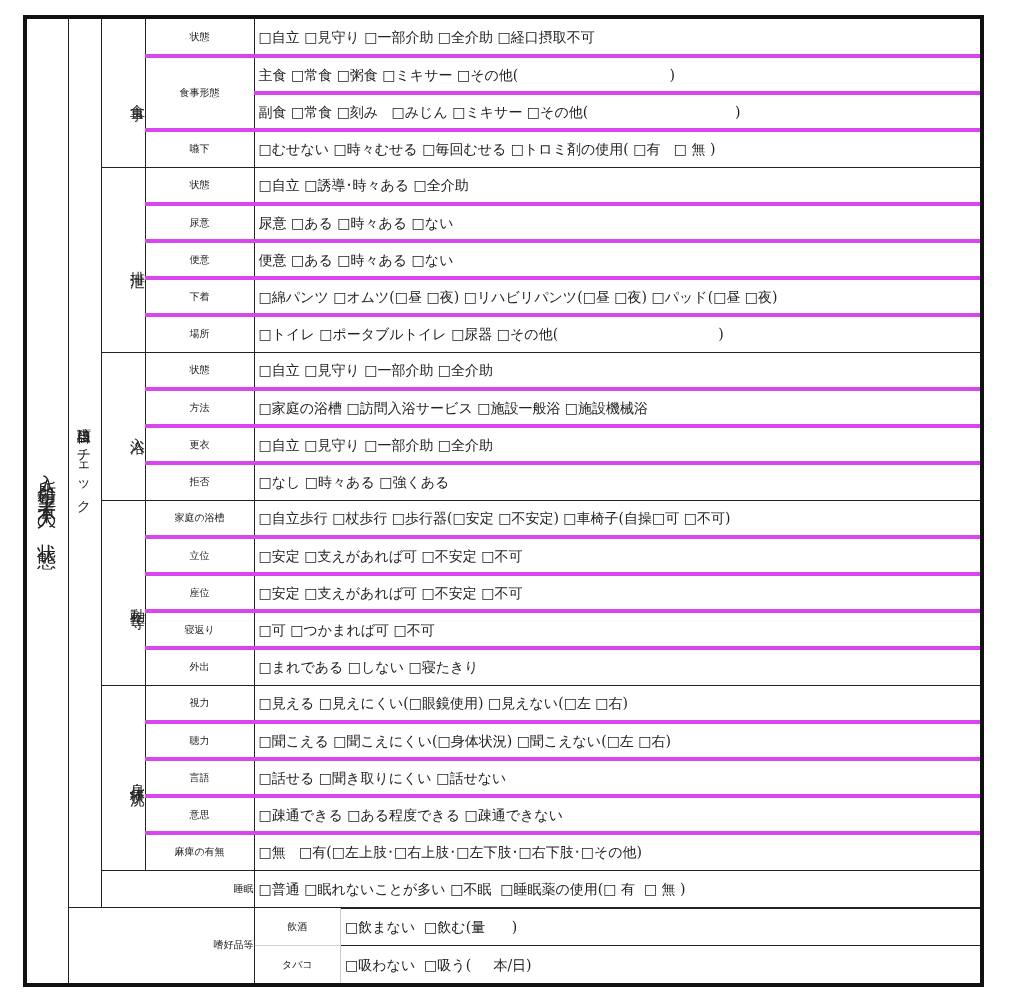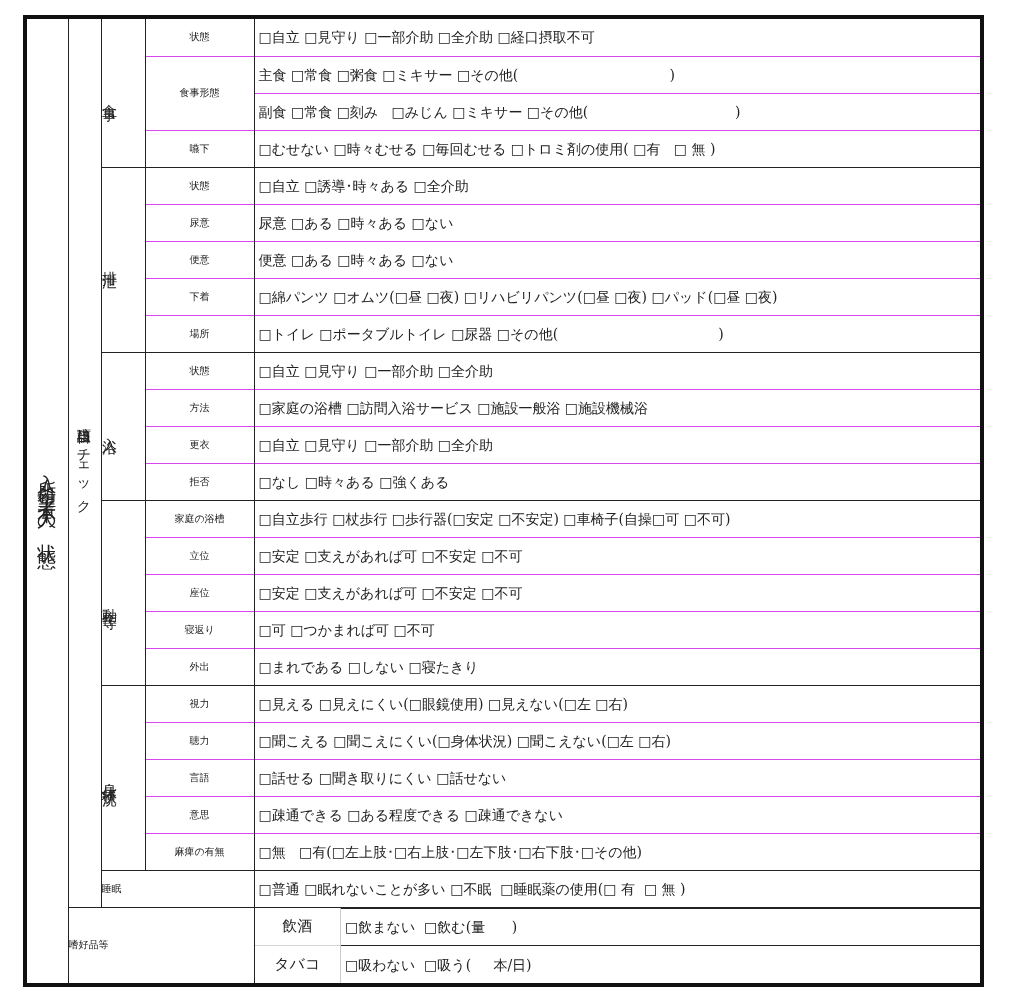--- a/index.html
+++ b/index.html
@@ -16,27 +16,27 @@
   .col-c { width: 44px; }
   .col-d { width: 109px; }
   .col-e { width: auto; }
   .vert { text-align: center; vertical-align: middle; border-right: 1px solid #222; }
   .vt { writing-mode: vertical-rl; text-orientation: upright; margin: 0 auto; letter-spacing: 2px; display: inline-block; }
   .big { font-size: 19px; letter-spacing: 6px; }
   .mid { font-size: 14px; letter-spacing: 1px; }
   .sec { font-size: 15px; letter-spacing: 3px; }
   .label { text-align: center; vertical-align: middle; border-right: 1.5px solid #222; font-size: 10px; }
   .content { padding-left: 4px; white-space: pre; font-size: 14px; vertical-align: middle; }
-  tr.row td.label, tr.row td.content { border-top: 1px solid #d946ef; }
+  tr.row td.label, tr.row td.content { border-top: 4px solid #d946ef; }
   tr.sec-start td.label, tr.sec-start td.content, tr.sec-start td.sectd { border-top: 1.6px solid #222; }
-  .sectd { border-right: 1px solid #222; text-align: left; vertical-align: middle; }
+  .sectd { border-right: 1px solid #222; text-align: right; vertical-align: middle; }
   .sub { padding: 0; }
   .subtbl { width: 100%; height: 100%; border-collapse: collapse; table-layout: fixed; }
   .subtbl td { height: 37px; }
-  .sublabel { width: 86px; text-align: center; border-right: 1px solid #ccc; font-size: 15px; }
+  .sublabel { width: 86px; text-align: center; border-right: 1px solid #ccc; font-size: 10px; }
   .subrow2 td { border-top: 1px solid #d4d4d4; }
 </style>
 </head>
 <body>
 
 <div class="form">
 <table>
   <colgroup>
     <col class="col-a">
         <col class="col-b">

